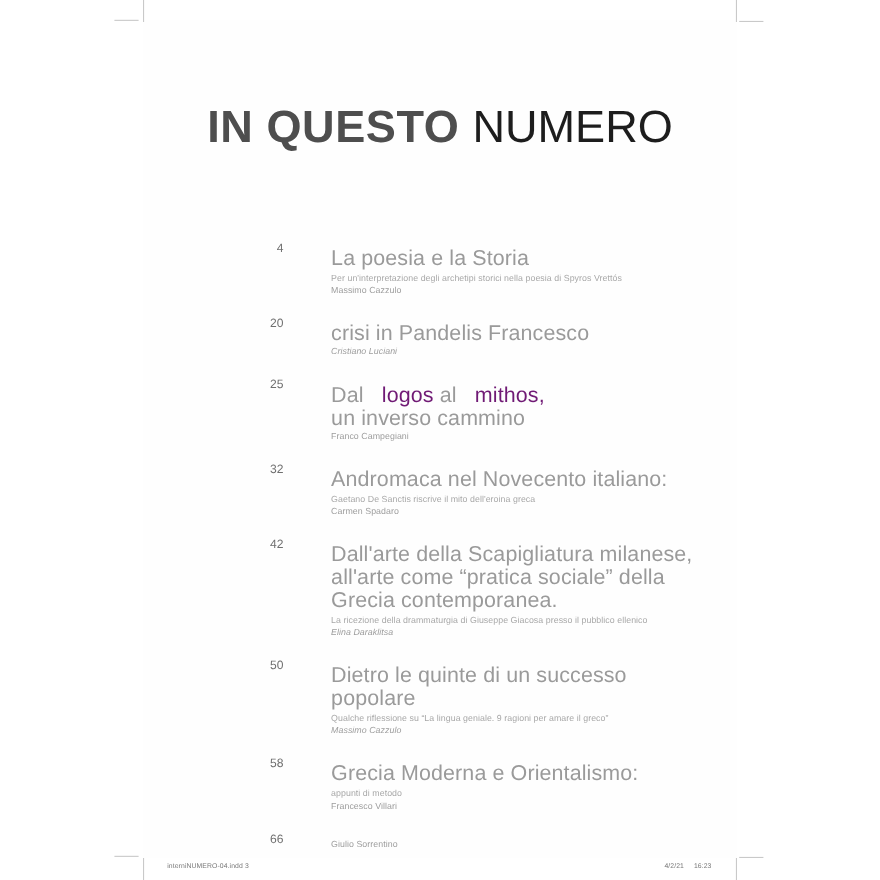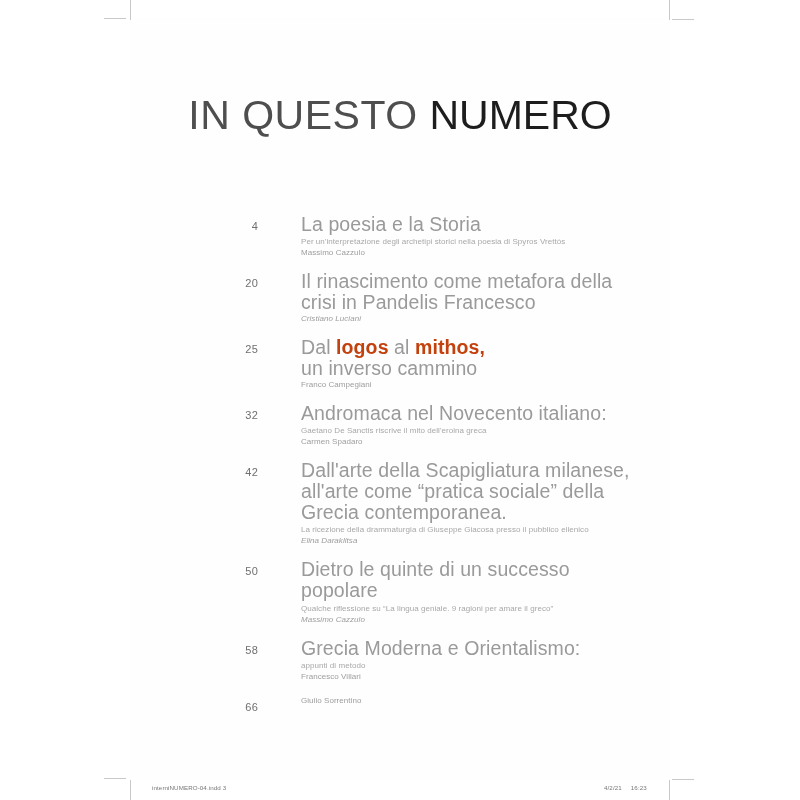--- a/index.html
+++ b/index.html
@@ -56,21 +56,21 @@
     left: 0;
     right: 0;
     top: 68px;
     text-align: center;
     white-space: nowrap;
     font-size: 41px;
     letter-spacing: 0.5px;
     line-height: 1;
   }
   .page-title .t-light {
-    font-weight: 400;
+    font-weight: 700;
     color: #4e4e4e;
   }
   .page-title .t-bold {
     font-weight: 400;
     color: #1d1d1d;
     letter-spacing: 0px;
   }
 
   
   .toc {
@@ -91,32 +91,34 @@
     font-size: 11px;
     font-weight: 400;
     color: #6f6f6f;
     padding-top: 6px;
     letter-spacing: 0.2px;
   }
   .entry-body {
     padding-left: 43px;
     flex: 1 1 auto;
     min-width: 0;
+    margin-top: 11px;
   }
   .entry-title {
     font-size: 19.5px;
     font-weight: 300;
     color: #9a9a9a;
     line-height: 1.08;
     letter-spacing: 0.1px;
     margin: 0;
   }
   .entry-title .em {
-    color: #c2410c;
-    font-weight: 700;
+    color: #701a75;
+    font-weight: 400;
+    padding-left: 11px;
   }
   .entry-sub {
     font-size: 8px;
     font-weight: 400;
     color: #a8a8a8;
     line-height: 1.25;
     margin: 2px 0 0 0;
     letter-spacing: 0.05px;
   }
   .entry-author {
@@ -175,21 +177,20 @@
             <div>La poesia e la Storia</div>
           </div>
           <div class="entry-sub">Per un'interpretazione degli archetipi storici nella poesia di Spyros Vrettós</div>
           <div class="entry-author">Massimo Cazzulo</div>
         </div>
       </div>
       <div class="entry">
         <div class="entry-page">20</div>
         <div class="entry-body">
           <div class="entry-title">
-            <div>Il rinascimento come metafora della</div>
             <div>crisi in Pandelis Francesco</div>
           </div>
           <div class="entry-author italic">Cristiano Luciani</div>
         </div>
       </div>
       <div class="entry">
         <div class="entry-page">25</div>
         <div class="entry-body">
           <div class="entry-title">
             <div><span>Dal</span><span class="em"> logos</span><span> al</span><span class="em"> mithos,</span></div>

